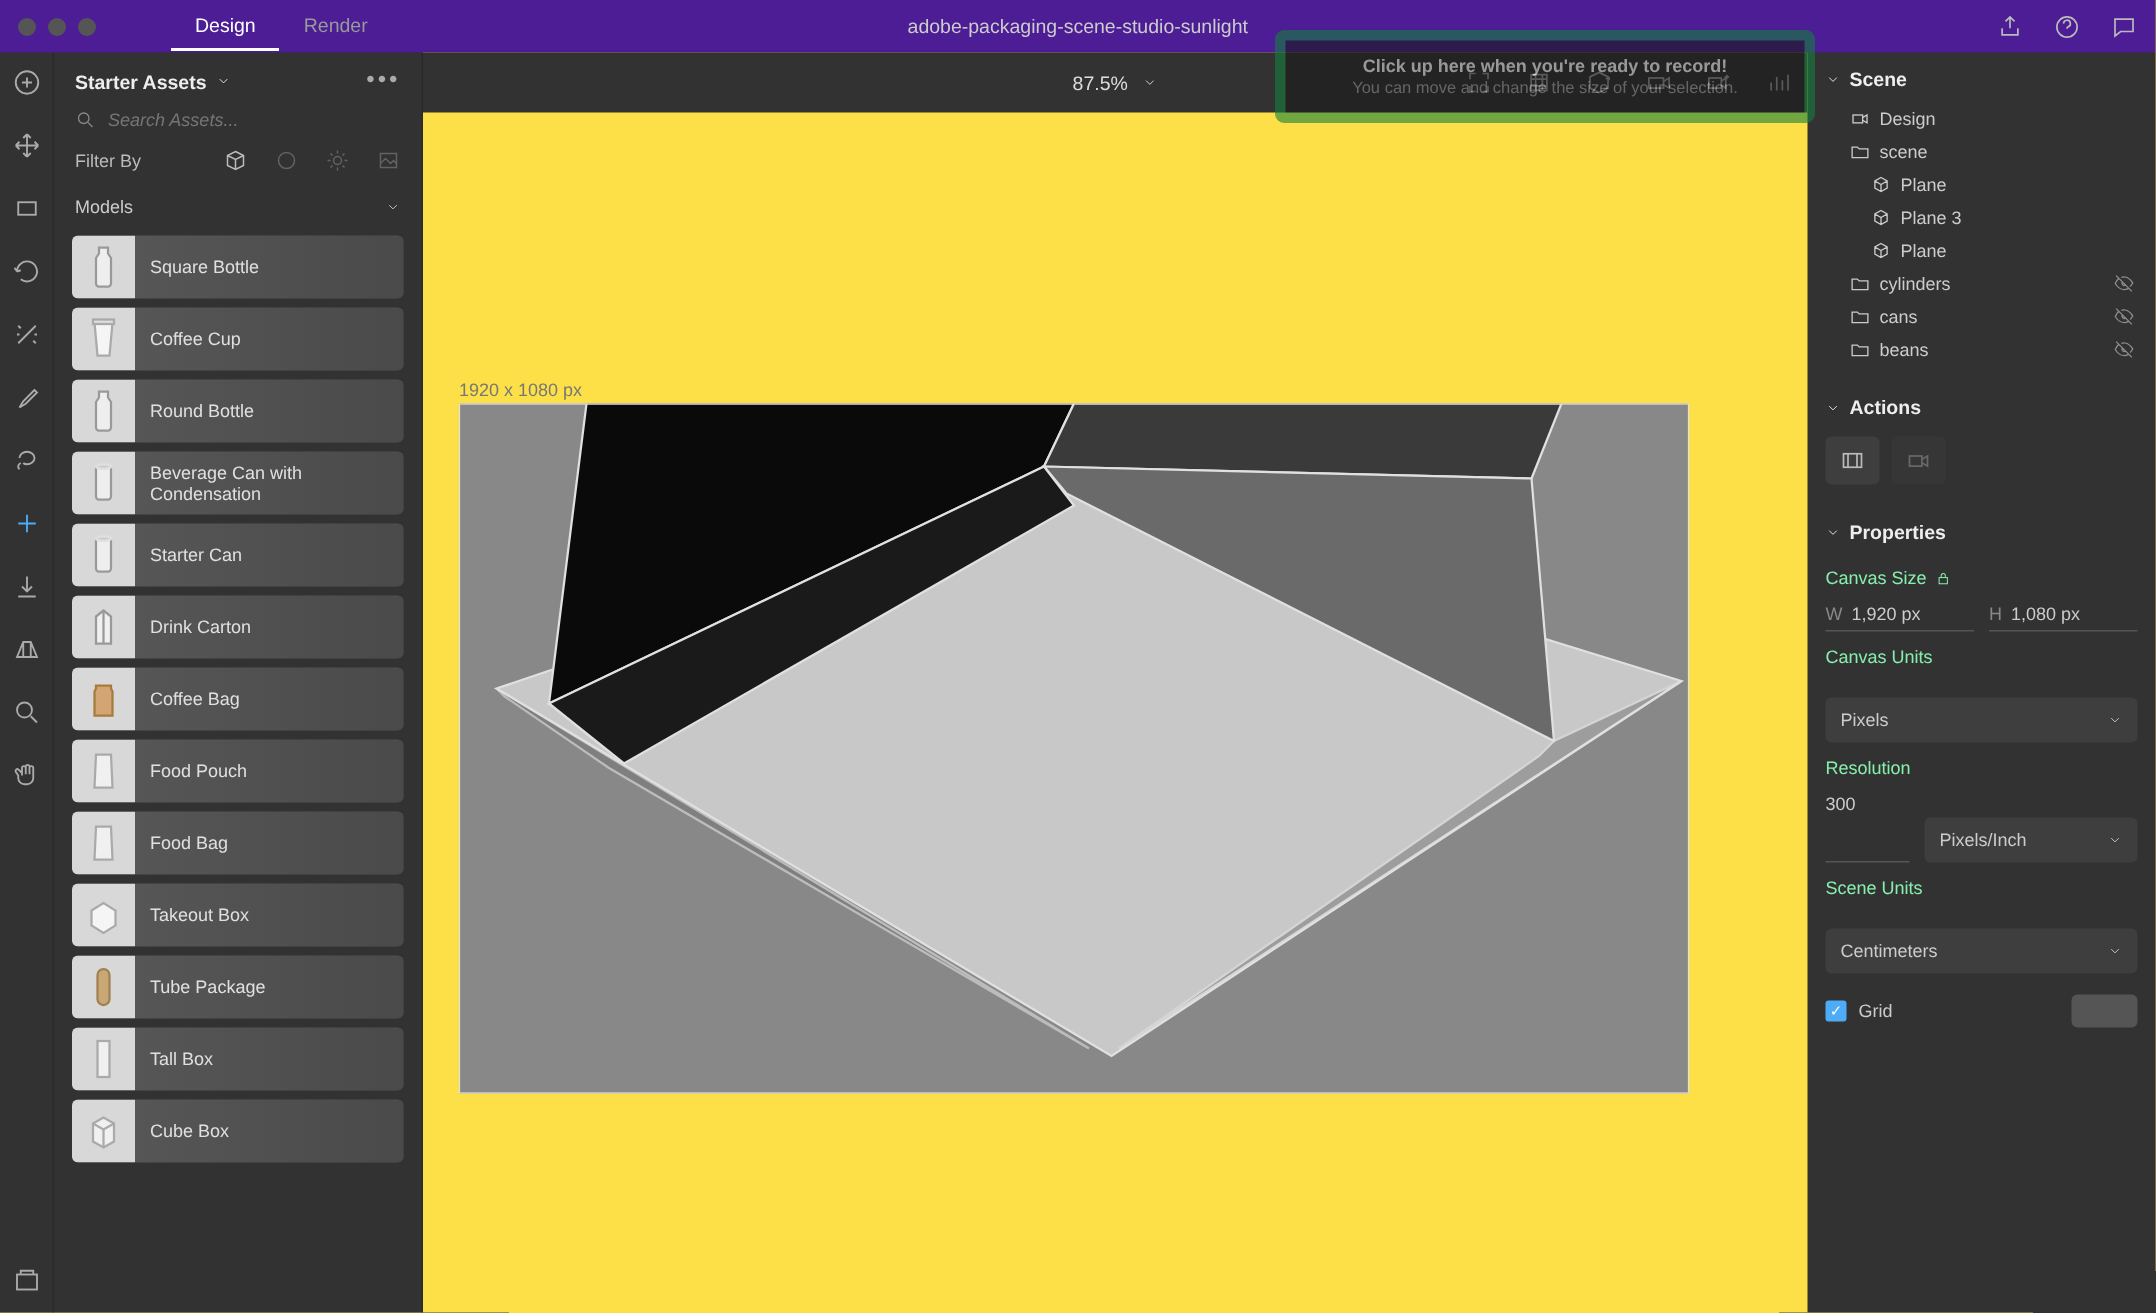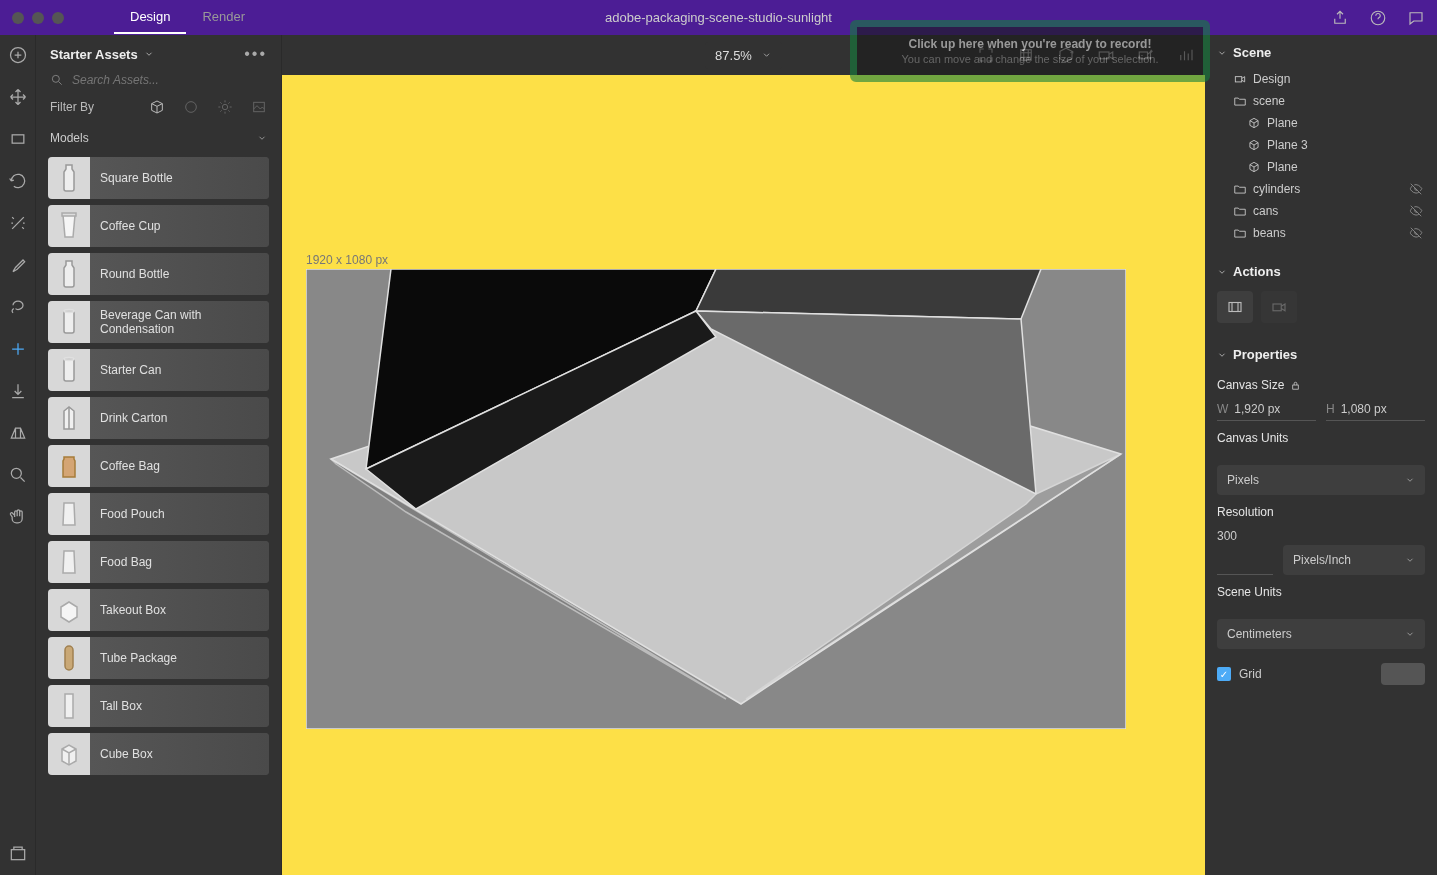--- a/index.html
+++ b/index.html
@@ -59,21 +59,21 @@
 .scene-tree { padding:2px 8px 10px; font-size:12px; }
 .tree-row { display:flex; align-items:center; padding:4px 6px; gap:6px; cursor:pointer; border-radius:3px; color:#ccc; }
 .tree-row .vis { margin-left:auto; opacity:0.6; width:14px; }
 .indent1 { padding-left:20px; }
 .indent2 { padding-left:34px; }
 .tree-icn { width:14px; height:14px; flex-shrink:0; }
 .actions-row { display:flex; gap:8px; padding:6px 12px 14px; }
 .act-btn { width:36px; height:32px; background:#3e3e3e; border-radius:4px; display:flex; align-items:center; justify-content:center; cursor:pointer; color:#bbb; }
 .act-btn.dim { opacity:0.4; }
 .props { padding:0 12px 12px; font-size:12px; color:#ccc; }
-.prop-label { display:flex; align-items:center; gap:6px; margin-top:10px; margin-bottom:6px; color:#e5e5e5; }
+.prop-label { display:flex; align-items:center; gap:6px; margin-top:10px; margin-bottom:6px; color:#86efac; }
 .prop-input-row { display:flex; gap:10px; align-items:center; }
 .prop-field { flex:1; display:flex; align-items:center; gap:6px; border-bottom:1px solid #555; padding:4px 0; }
 .prop-field .pfx { color:#888; }
 .prop-select { background:#3e3e3e; border-radius:4px; padding:8px 10px; display:flex; align-items:center; justify-content:space-between; cursor:pointer; margin-top:20px; }
 .res-row { display:flex; gap:10px; margin-top:4px; }
 .res-input { width:56px; border-bottom:1px solid #555; padding:4px 0; }
 .grid-row { display:flex; align-items:center; gap:8px; margin-top:14px; }
 .chk { width:14px; height:14px; background:#4dabf7; border-radius:2px; display:flex; align-items:center; justify-content:center; color:#fff; font-size:10px; }
 .grid-swatch { margin-left:auto; width:44px; height:22px; background:#555; border-radius:4px; cursor:pointer; }
 svg { fill:none; stroke:currentColor; stroke-width:1.5; }

